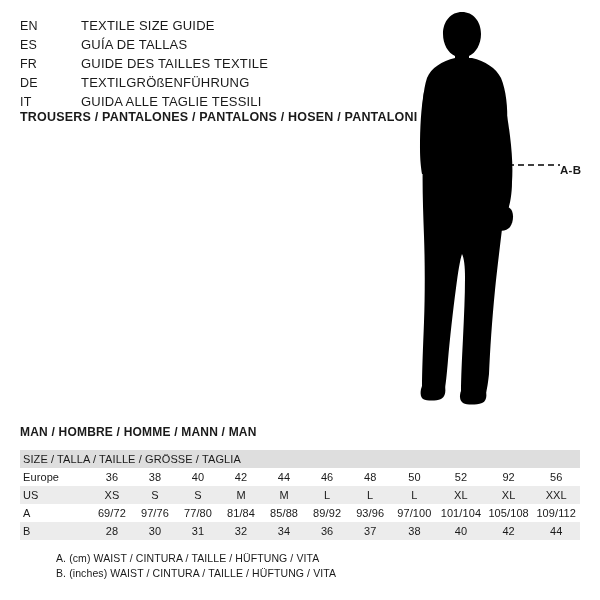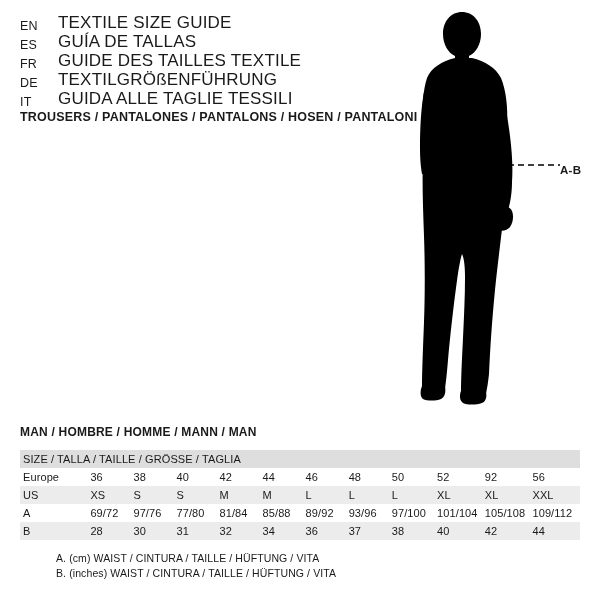--- a/index.html
+++ b/index.html
@@ -27,23 +27,24 @@
     display: flex;
     align-items: flex-end;
     height: 19px;
   }
   .lang-code {
     width: 38px;
     font-size: 12.5px;
     letter-spacing: .2px;
   }
   .lang-text {
-    font-size: 17px;
-    letter-spacing: .2px;
-    white-space: nowrap;
+    font-size: 13px;
+    letter-spacing: .2px;
+    white-space: nowrap;
+    margin-left: 23px;
   }
 
   .section-title {
     position: absolute;
     left: 20px;
     top: 110px;
     font-size: 12.5px;
     font-weight: bold;
     letter-spacing: .2px;
     white-space: nowrap;
@@ -100,20 +101,21 @@
   }
   table.size-table tr.shade td {
     background: #ececec;
   }
   table.size-table td.label-col {
     width: 86px;
     padding-left: 3px;
   }
   table.size-table td.val {
     width: 52px;
+    text-align: center;
   }
 
   .footnotes {
     position: absolute;
     left: 20px;
     top: 551px;
     font-size: 10.5px;
     line-height: 15px;
     letter-spacing: .1px;
     margin-left: 36px;

